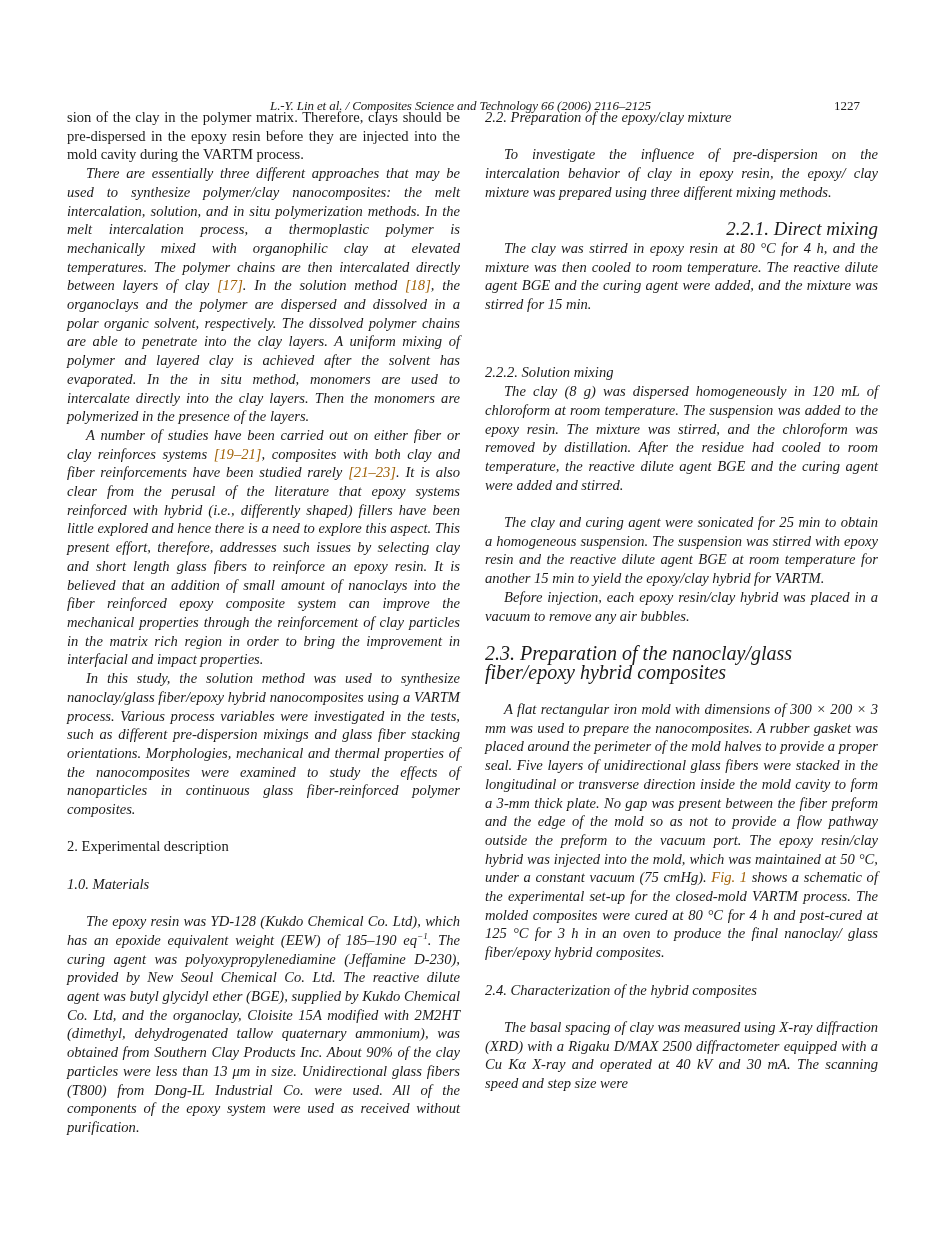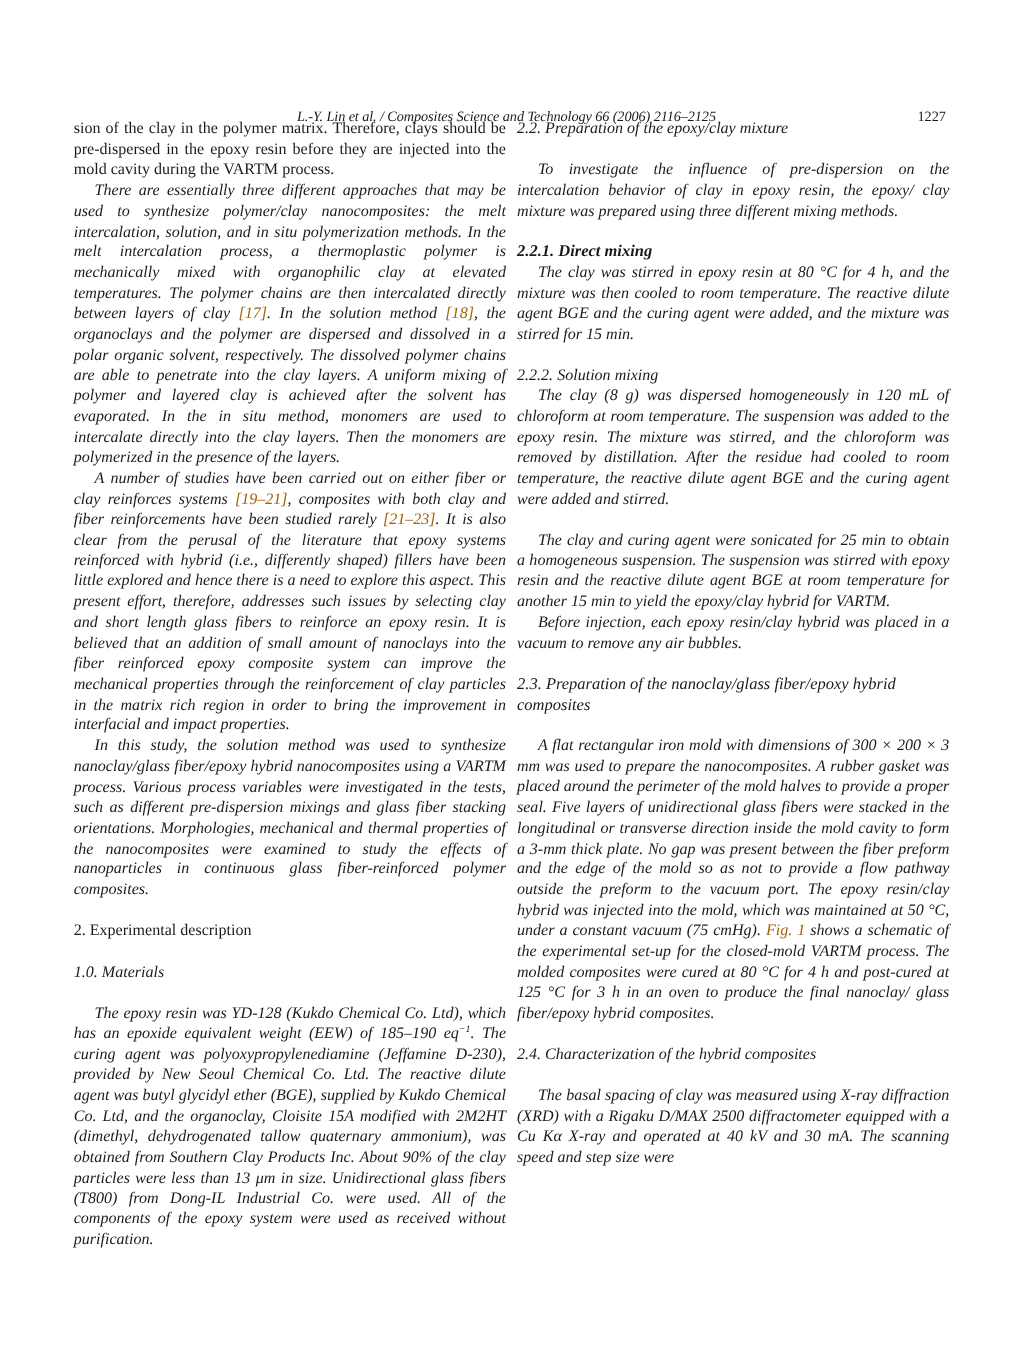--- a/index.html
+++ b/index.html
@@ -4,21 +4,21 @@
 <style>
   html, body { margin: 0; padding: 0; background: #ffffff; }
   body { width: 925px; height: 1234px; position: relative; overflow: hidden;
          font-family: "Liberation Serif", "DejaVu Serif", serif; color: #1a1a1a; }
   .running-head { position: absolute; top: 98px; left: 0; width: 925px; height: 20px;
                   font-size: 13px; font-style: italic; }
   .running-head .rh-title { position: absolute; left: 270px; top: 0; letter-spacing: -0.1px; }
   .running-head .rh-page { position: absolute; right: 65px; top: 0; font-style: normal; }
   .col { position: absolute; top: 108px; width: 393px; font-size: 14.6px; line-height: 18.7px; text-align: justify; }
   .col.left { left: 67px; }
-  .col.right { left: 470px; }
+  .col.right { left: 485px; }
   p { margin: 0; text-indent: 0; }
   p.ind { text-indent: 19px; font-style: italic; }
   .sec-h { font-weight: normal; margin: 0; }
   .sub-h { font-style: italic; margin: 0; text-align: left; }
   .ref { color: #a16207; }
   .gap-sm { height: 18.7px; }
   .gap-lg { height: 18.7px; }
   sup { font-size: 9px; line-height: 0; }
 </style>
 </head>
@@ -40,29 +40,29 @@
   <h3 class="sub-h" style="font-size:14.6px;line-height:18.7px;font-weight:normal;">1.0. Materials</h3>
   <div class="gap-lg"></div>
   <p class="ind"><span>The epoxy resin was YD-128 (Kukdo Chemical Co. Ltd), which has an epoxide equivalent weight (EEW) of 185–190 eq</span><sup>−1</sup><span>. The curing agent was polyoxypropylenediamine (Jeffamine D-230), provided by New Seoul Chemical Co. Ltd. The reactive dilute agent was butyl glycidyl ether (BGE), supplied by Kukdo Chemical Co. Ltd, and the organoclay, Cloisite 15A modified with 2M2HT (dimethyl, dehydrogenated tallow quaternary ammonium), was obtained from Southern Clay Products Inc. About 90% of the clay particles were less than 13 μm in size. Unidirectional glass fibers (T800) from Dong-IL Industrial Co. were used. All of the components of the epoxy system were used as received without purification.</span></p>
 </div>
 
 <div class="col right">
   <h3 class="sub-h" style="font-size:14.6px;line-height:18.7px;font-weight:normal;">2.2. Preparation of the epoxy/clay mixture</h3>
   <div class="gap-lg"></div>
   <p class="ind">To investigate the influence of pre-dispersion on the intercalation behavior of clay in epoxy resin, the epoxy/ clay mixture was prepared using three different mixing methods.</p>
   <div class="gap-sm"></div>
-  <h4 class="sub-h" style="font-size:15px;line-height:18.7px;font-weight:bold;">2.2.1. Direct mixing</h4>
+  <h4 class="sub-h" style="font-size:19px;line-height:18.7px;font-weight:normal;text-align:right;">2.2.1. Direct mixing</h4>
   <p class="ind">The clay was stirred in epoxy resin at 80 °C for 4 h, and the mixture was then cooled to room temperature. The reactive dilute agent BGE and the curing agent were added, and the mixture was stirred for 15 min.</p>
   <div class="gap-sm"></div>
-  <h4 class="sub-h" style="font-size:14.6px;line-height:18.7px;font-weight:normal;">2.2.2. Solution mixing</h4>
+  <h4 class="sub-h" style="font-size:14.6px;line-height:18.7px;font-weight:normal;margin-top:31px;">2.2.2. Solution mixing</h4>
   <p class="ind">The clay (8 g) was dispersed homogeneously in 120 mL of chloroform at room temperature. The suspension was added to the epoxy resin. The mixture was stirred, and the chloroform was removed by distillation. After the residue had cooled to room temperature, the reactive dilute agent BGE and the curing agent were added and stirred.</p>
   <div class="gap-sm"></div>
   <p class="ind">The clay and curing agent were sonicated for 25 min to obtain a homogeneous suspension. The suspension was stirred with epoxy resin and the reactive dilute agent BGE at room temperature for another 15 min to yield the epoxy/clay hybrid for VARTM.</p>
   <p class="ind">Before injection, each epoxy resin/clay hybrid was placed in a vacuum to remove any air bubbles.</p>
   <div class="gap-sm"></div>
-  <h3 class="sub-h" style="font-size:15px;line-height:18.7px;font-weight:normal;">2.3. Preparation of the nanoclay/glass fiber/epoxy hybrid composites</h3>
+  <h3 class="sub-h" style="font-size:20px;line-height:18.7px;font-weight:normal;">2.3. Preparation of the nanoclay/glass fiber/epoxy hybrid composites</h3>
   <div class="gap-lg"></div>
   <p class="ind"><span>A flat rectangular iron mold with dimensions of 300 × 200 × 3 mm was used to prepare the nanocomposites. A rubber gasket was placed around the perimeter of the mold halves to provide a proper seal. Five layers of unidirectional glass fibers were stacked in the longitudinal or transverse direction inside the mold cavity to form a 3-mm thick plate. No gap was present between the fiber preform and the edge of the mold so as not to provide a flow pathway outside the preform to the vacuum port. The epoxy resin/clay hybrid was injected into the mold, which was maintained at 50 °C, under a constant vacuum (75 cmHg). </span><a class="ref">Fig. 1</a><span> shows a schematic of the experimental set-up for the closed-mold VARTM process. The molded composites were cured at 80 °C for 4 h and post-cured at 125 °C for 3 h in an oven to produce the final nanoclay/ glass fiber/epoxy hybrid composites.</span></p>
   <div class="gap-sm"></div>
   <h3 class="sub-h" style="font-size:14.6px;line-height:18.7px;font-weight:normal;">2.4. Characterization of the hybrid composites</h3>
   <div class="gap-lg"></div>
   <p class="ind">The basal spacing of clay was measured using X-ray diffraction (XRD) with a Rigaku D/MAX 2500 diffractometer equipped with a Cu Kα X-ray and operated at 40 kV and 30 mA. The scanning speed and step size were</p>
 </div>
 
 </body></html>

